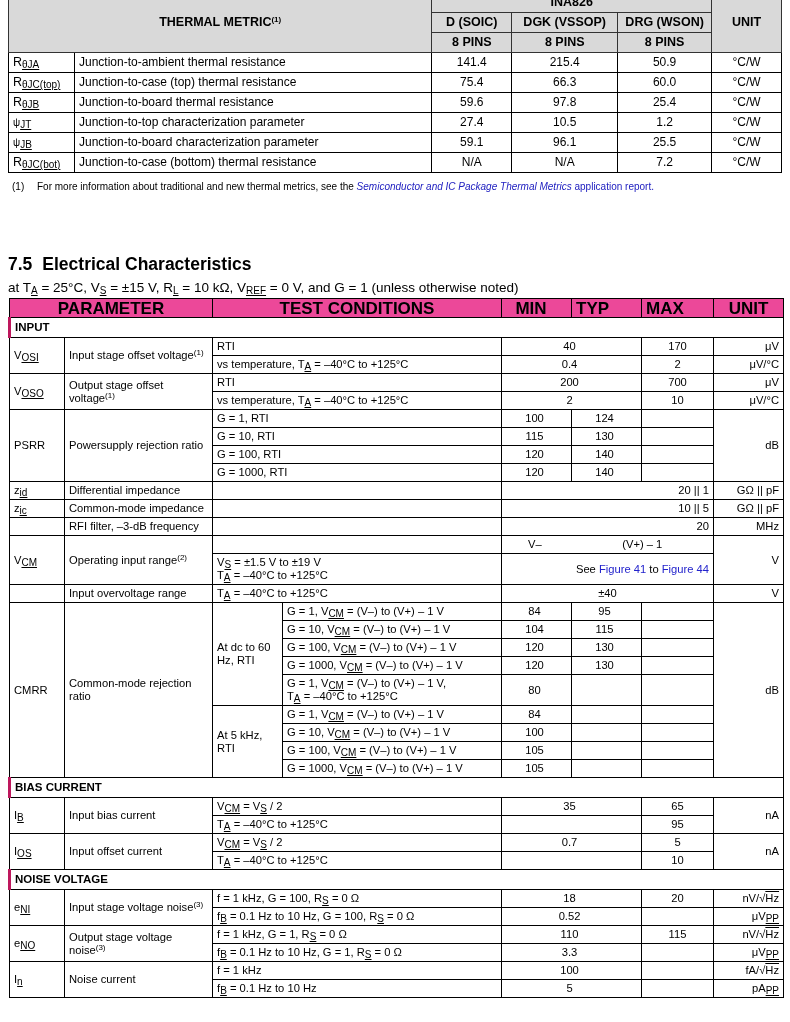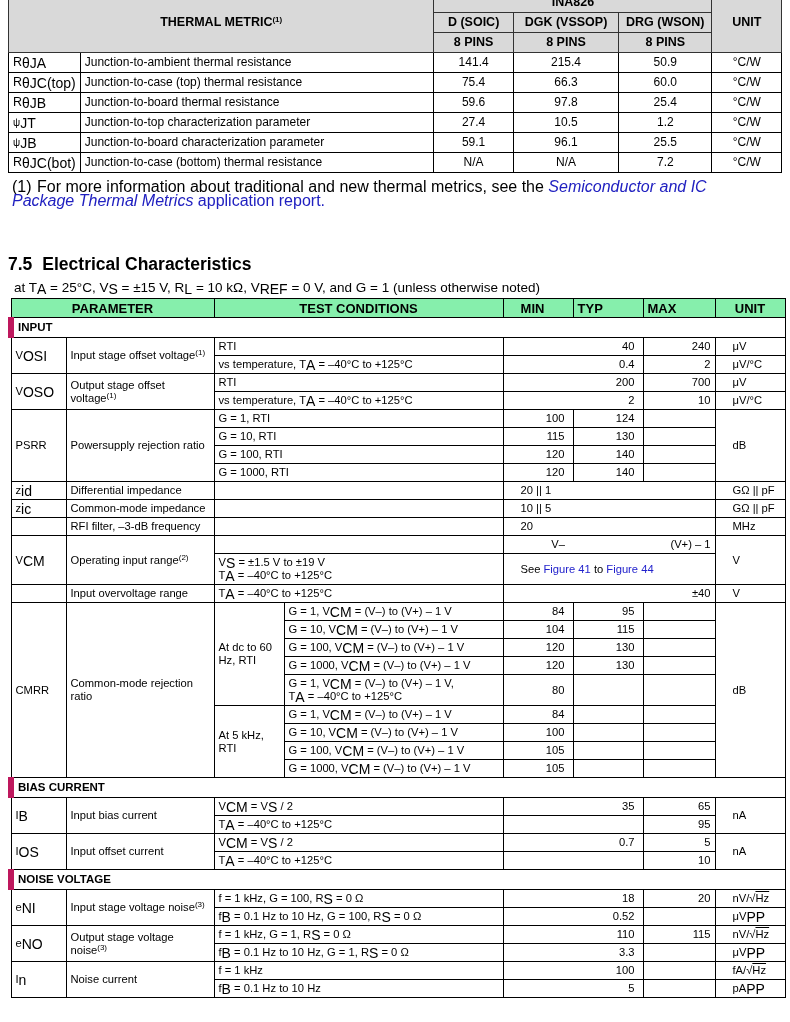--- a/index.html
+++ b/index.html
@@ -6,35 +6,35 @@
   body { width:790px; height:1022px; overflow:hidden; position:relative;
          font-family:"Liberation Sans", sans-serif; color:#000; }
   table { border-collapse:collapse; position:absolute; }
   td, th { border:1px solid #000; padding:0 4px; font-size:11.2px; line-height:13px; vertical-align:middle; }
   .thermal { left:8px; top:-8px; width:774px; }
   .thermal th { background:#d9d9d9; font-weight:bold; font-size:12.5px; text-align:center; height:19px; border-color:#333; }
   .thermal td { height:19px; font-size:12px; }
   .thermal td.num { text-align:center; }
   .thermal td.unit { text-align:center; }
   .thermal .sym { font-size:12.5px; }
-  sub { font-size:14px; vertical-align:-2px; line-height:0; }
+  sub { font-size:10px; vertical-align:-2px; line-height:0;text-decoration:underline; }
   sup { font-size:8px; vertical-align:4px; line-height:0; }
-  .note { position:absolute; left:12px; top:180px; width:760px; font-size:16px; line-height:14px; }
+  .note { position:absolute; left:12px; top:180px; width:760px; font-size:10px; line-height:14px; }
   .note .num { display:inline-block; width:25px; }
   .note a { color:#1a0dab; color:#2020c0; text-decoration:none; }
   .note .it { font-style:italic; }
   .h2 { position:absolute; left:8px; top:254px; font-size:17.5px; font-weight:bold; }
   .h2 .secnum { margin-right:10px;margin-top:7px; }
-  .cond { position:absolute; left:14px; top:280px; font-size:13.5px; }
+  .cond { position:absolute; left:8px; top:280px; font-size:13.5px; }
   .elec { left:8px; top:298px; width:774px; table-layout:fixed; }
-  .elec th { background:#86efac; font-weight:bold; font-size:13px; text-align:center; height:18px; }
+  .elec th { background:#ec4899; font-weight:bold; font-size:17px; text-align:center; height:18px; }
   .elec td { height:17px; }
-  .elec .sect { font-weight:bold; font-size:11.5px; height:19px; border-left:6px solid #be185d; }
-  .elec td.r { text-align:right; }
-  .elec td.c { text-align:left;padding-left:17px; }
+  .elec .sect { font-weight:bold; font-size:11.5px; height:19px; border-left:3px solid #be185d; }
+  .elec td.r { text-align:center; }
+  .elec td.c { text-align:right;padding-left:17px; }
   .lnk { color:#2222cc; }
   .sqrt { text-decoration:overline;margin-top:7px; }
   .elec tr.tall td { height:30px; }
 </style>
 </head>
 <body>
 
 <table class="thermal">
   <colgroup>
       <col style="width:66px">
@@ -143,21 +143,21 @@
   </tr>
   <tr>
         <td colspan="8" class="sect">INPUT</td>
       </tr>
 
   <tr>
     <td rowspan="2"><span>V</span><sub>OSI</sub></td>
     <td rowspan="2"><span>Input stage offset voltage</span><sup>(1)</sup></td>
     <td colspan="2">RTI</td>
     <td colspan="2" class="r" style="padding-right:8px">40</td>
-    <td class="r">240</td>
+    <td class="r">170</td>
     <td class="c">μV</td>
   </tr>
   <tr>
     <td colspan="2"><span>vs temperature, T</span><sub>A</sub><span> = –40°C to +125°C</span></td>
     <td colspan="2" class="r" style="padding-right:8px">0.4</td>
     <td class="r">2</td>
     <td class="c">μV/°C</td>
   </tr>
 
   <tr>

